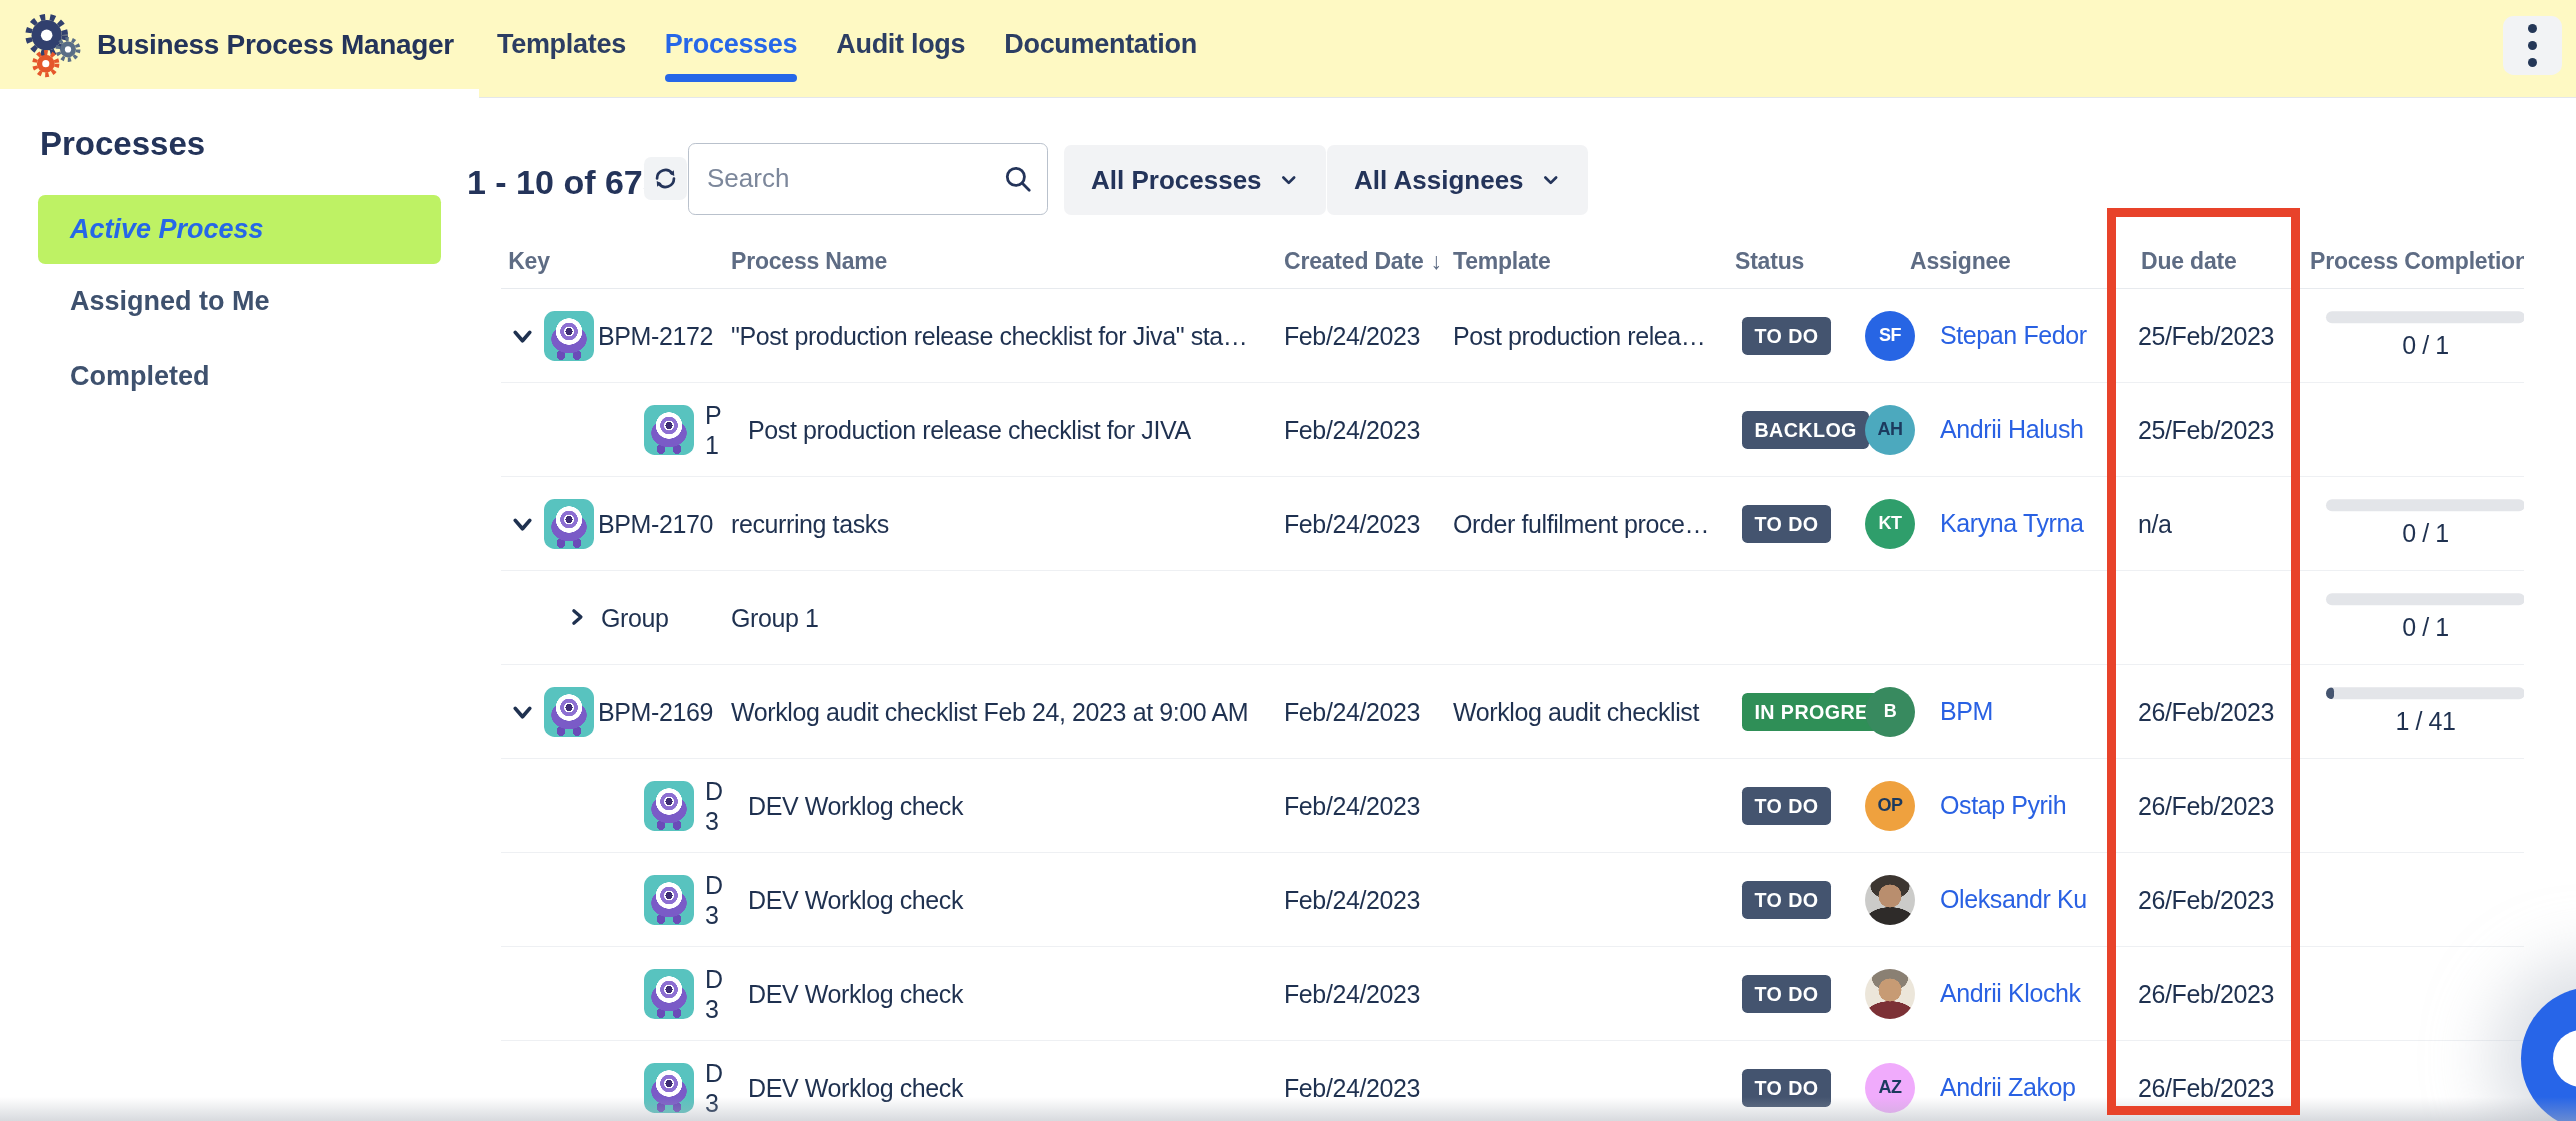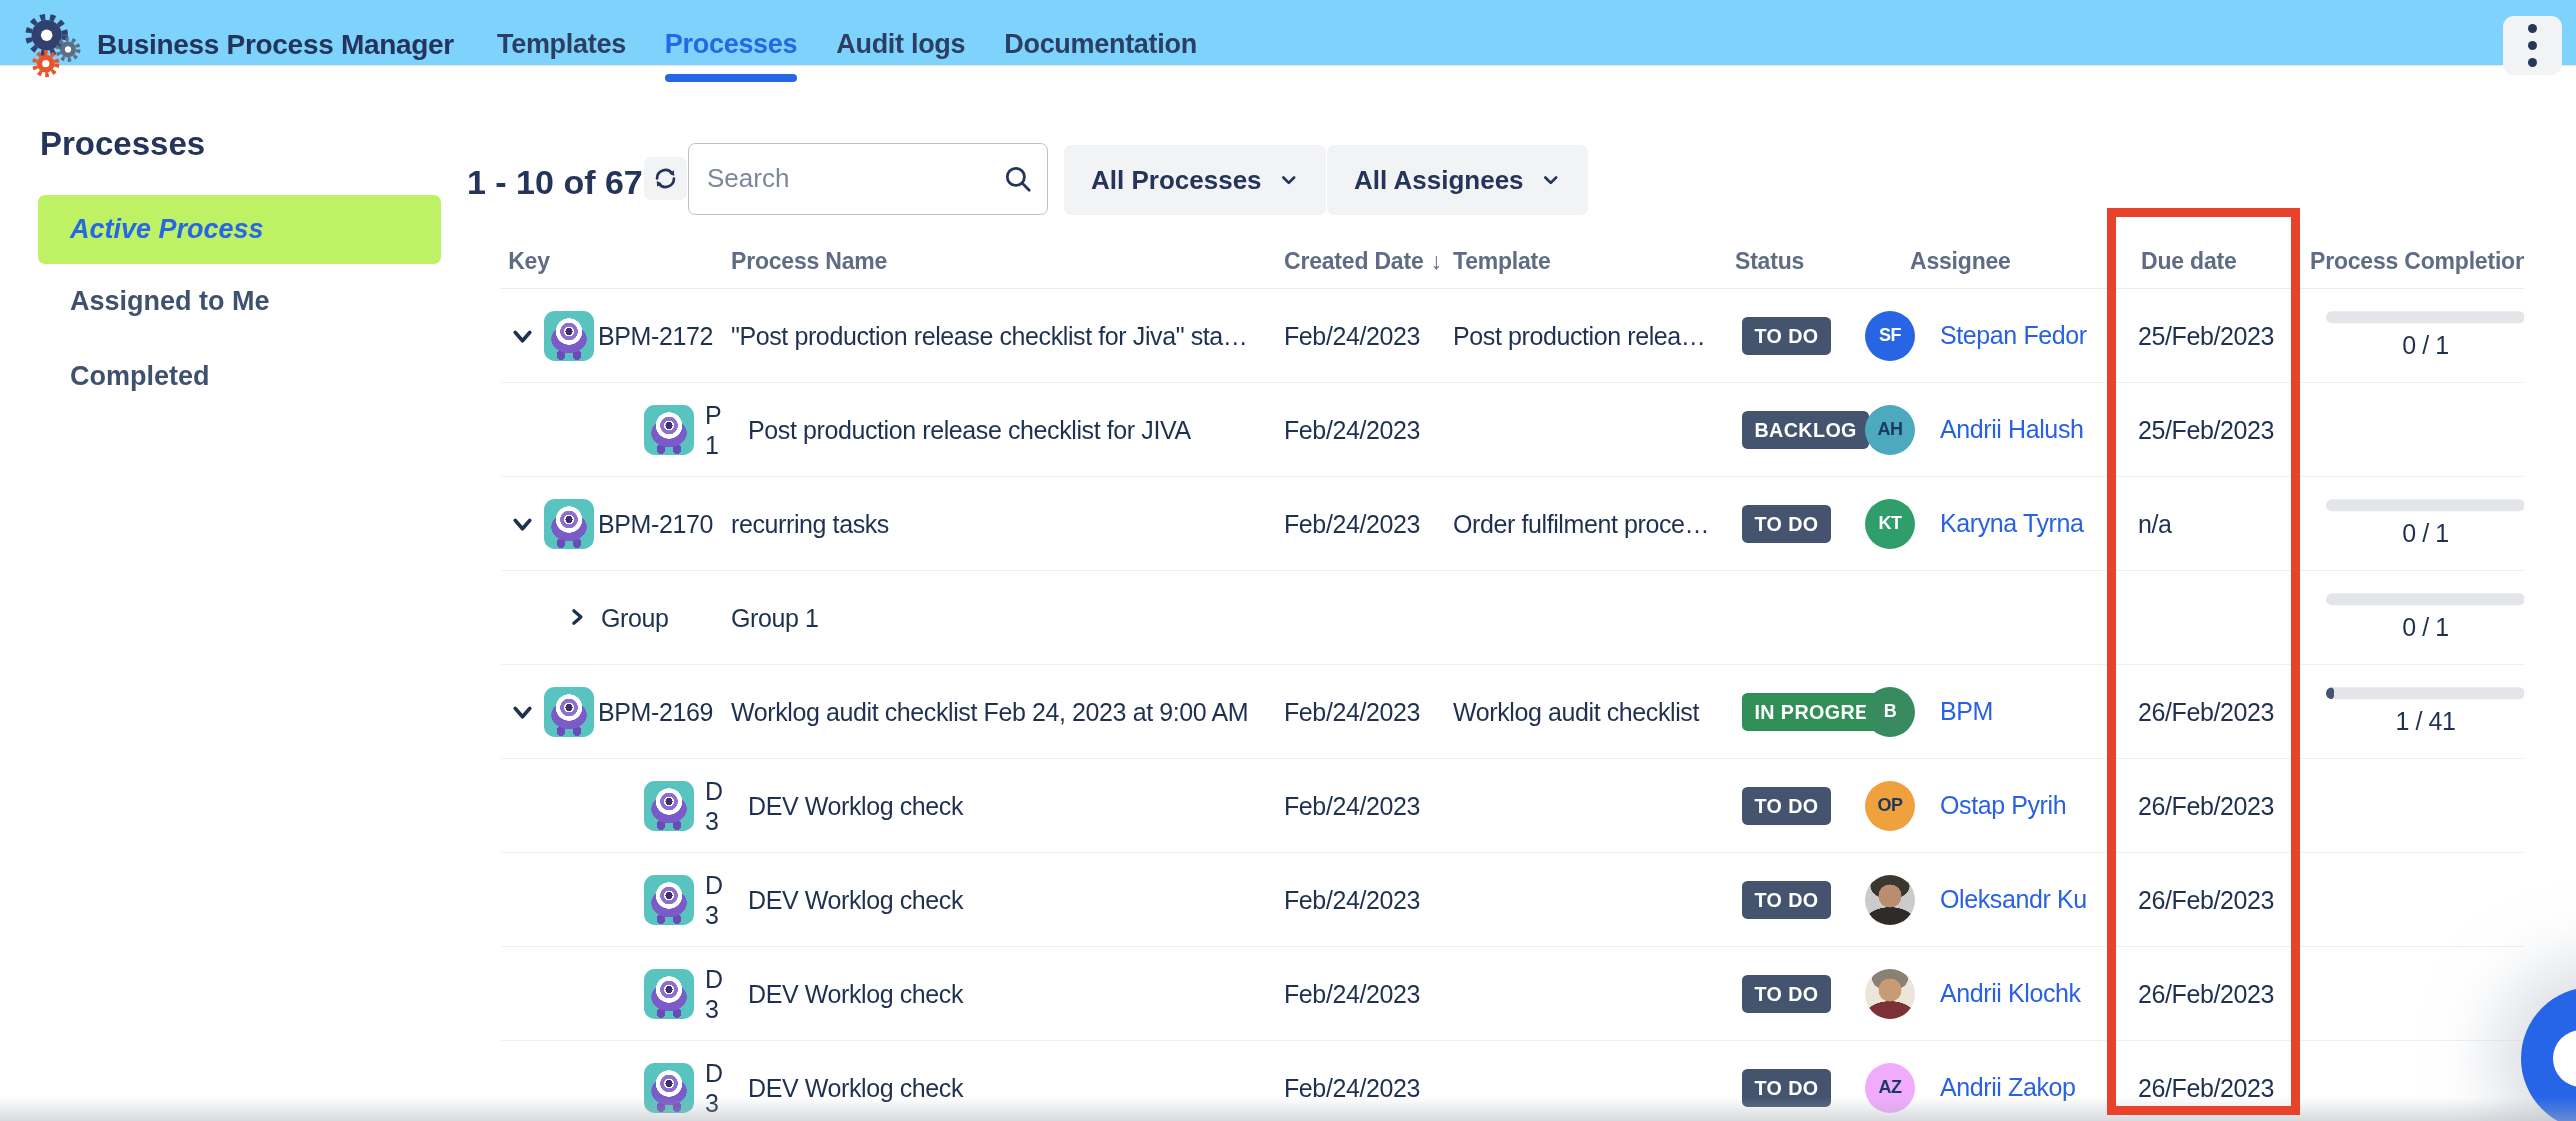--- a/index.html
+++ b/index.html
@@ -3,22 +3,22 @@
 <meta charset="utf-8">
 <style>
   * { margin:0; padding:0; box-sizing:border-box; }
   html,body { background:#fff; }
   .screen {
     position:relative; width:2576px; height:1122px; overflow:hidden;
     background:#fff; font-family:"Liberation Sans", sans-serif; color:#1f3150;
   }
 
   
-  .appbar { position:absolute; left:0; top:0; width:2576px; height:66px;
-    background:#7dd3fc; border-bottom:1.8px solid #e4e7eb; }
+  .appbar { position:absolute; left:0; top:0; width:2576px; height:98px;
+    background:#fef9c3; border-bottom:1.8px solid #e4e7eb; }
   .logo { position:absolute; left:19.7px; top:10.7px; width:64px; height:68px; }
   .app-title { position:absolute; left:97px; top:0; height:89px; display:flex; align-items:center;
     font-size:28px; font-weight:bold; color:#24345a; letter-spacing:-0.3px; }
   .tabs { position:absolute; left:497px; top:0; height:89px; display:flex; align-items:center; gap:39px; }
   .tab { position:relative; height:89px; display:flex; align-items:center;
     font-size:27px; font-weight:600; color:#2c3e63; cursor:pointer; letter-spacing:-0.3px; }
   .tab.active { color:#2667E8; }
   .tab.active::after { content:""; position:absolute; left:0; right:0; bottom:7.2px; height:8px;
     border-radius:4.5px; background:#2667E8; }
   .kebab-btn { position:absolute; left:2503px; top:16px; width:59px; height:59px; border-radius:10.7px;

